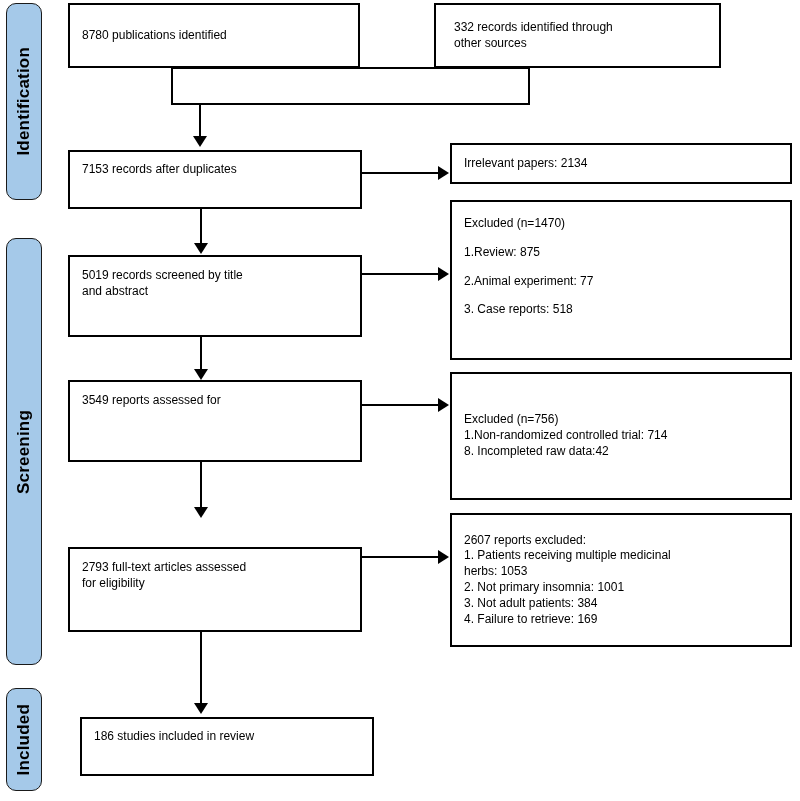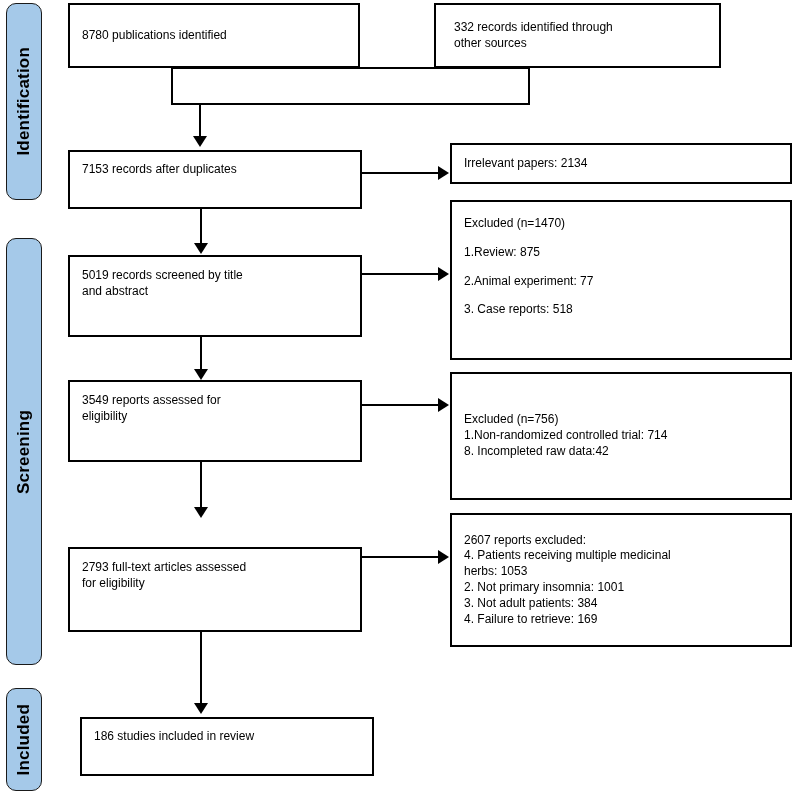--- a/index.html
+++ b/index.html
@@ -148,37 +148,36 @@
 
   <div class="box spaced" style="left:450px; top:200px; width:342px; height:160px; padding-top:14px;">
     <span class="ln">Excluded (n=1470)</span>
     <span class="ln">1.Review: 875</span>
     <span class="ln">2.Animal experiment: 77</span>
     <span class="ln">3. Case reports: 518</span>
   </div>
 
   <div class="box" style="left:68px; top:380px; width:294px; height:82px; padding-top:11px;">
     <span class="ln">3549 reports assessed for</span>
-    <span class="ln">eligibility</span>
   </div>
 
   <div class="box vcenter" style="left:450px; top:372px; width:342px; height:128px;">
     <span class="ln">Excluded (n=756)</span>
     <span class="ln">1.Non-randomized controlled trial: 714</span>
     <span class="ln">8. Incompleted raw data:42</span>
   </div>
 
   <div class="box" style="left:68px; top:520px; width:294px; height:85px; padding-top:11px;margin-top:27px;">
     <span class="ln">2793 full-text articles assessed</span>
     <span class="ln">for eligibility</span>
   </div>
 
   <div class="box vcenter" style="left:450px; top:513px; width:342px; height:134px;">
     <span class="ln">2607 reports excluded:</span>
-    <span class="ln">4. Patients receiving multiple medicinal</span>
+    <span class="ln">1. Patients receiving multiple medicinal</span>
     <span class="ln">herbs: 1053</span>
     <span class="ln">2. Not primary insomnia: 1001</span>
     <span class="ln">3. Not adult patients: 384</span>
     <span class="ln">4. Failure to retrieve: 169</span>
   </div>
 
   <div class="box" style="left:68px; top:717px; width:294px; height:59px; padding-top:10px;margin-left:12px;">
     <span class="ln">186 studies included in review</span>
   </div>
 

